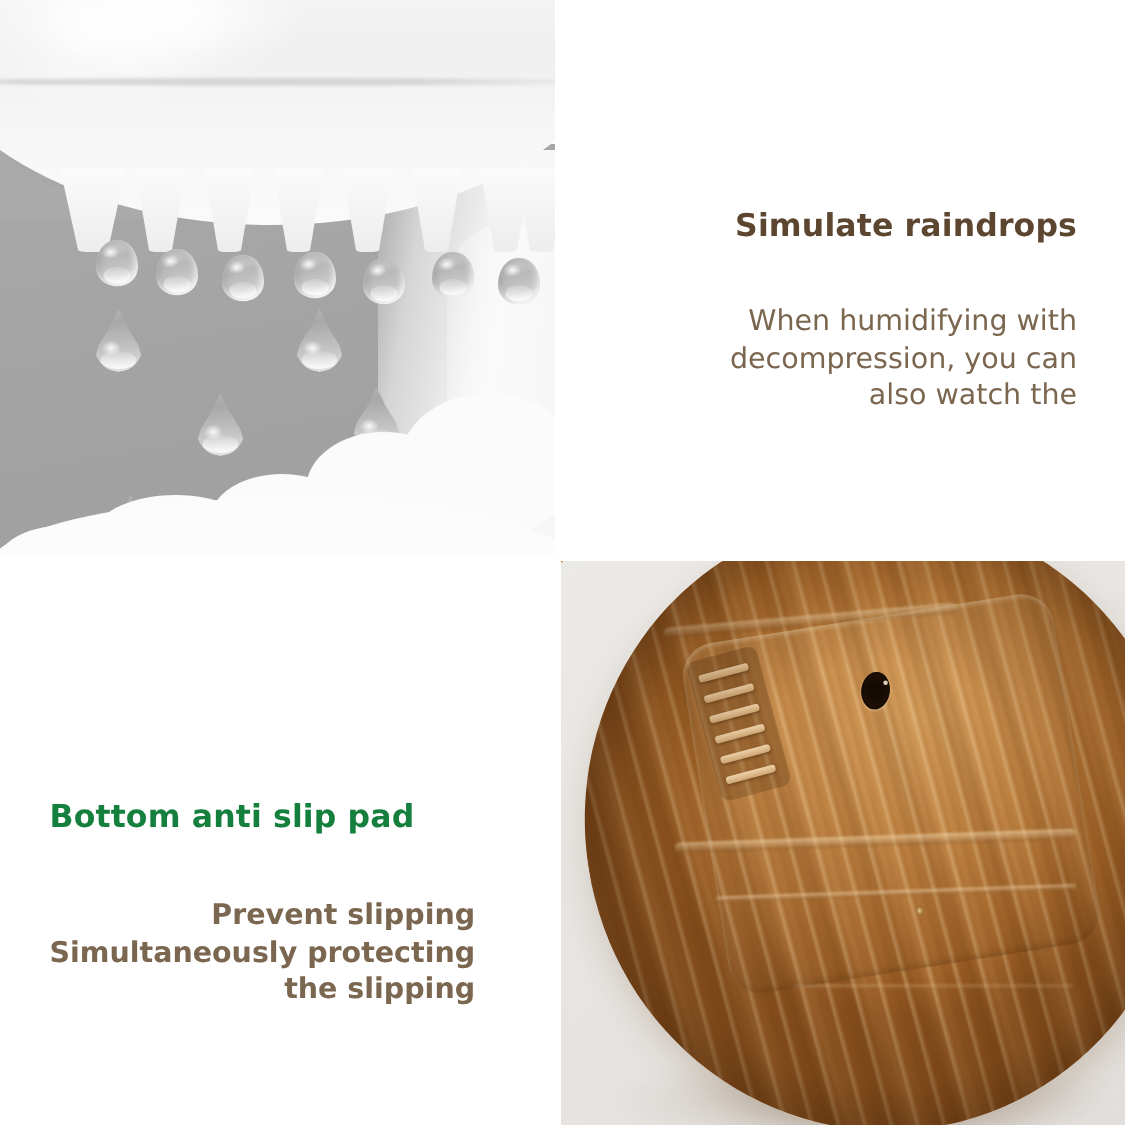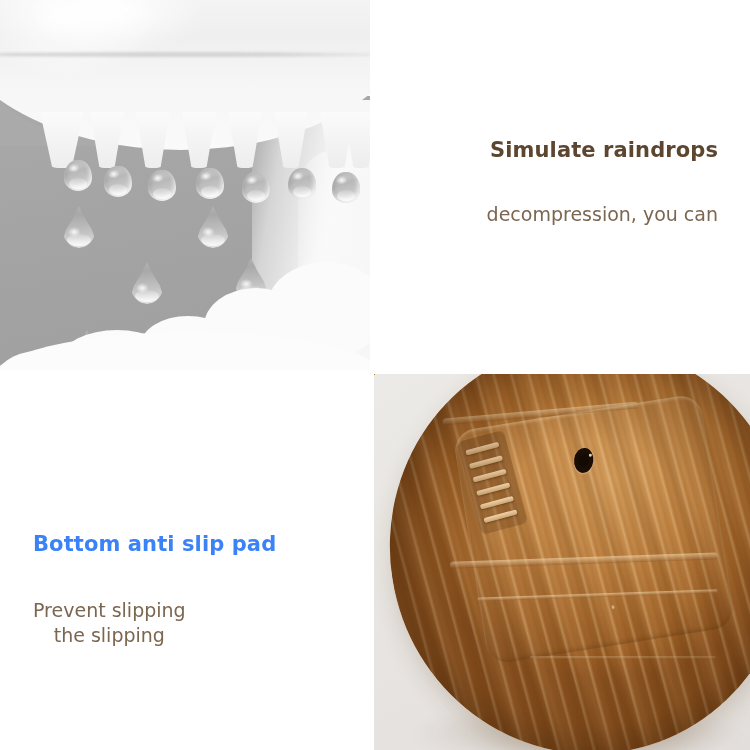--- a/index.html
+++ b/index.html
@@ -145,26 +145,26 @@
 
   
   .txt-left{
     position:absolute;left:0;top:0;width:372px;height:378px;
     display:flex;flex-direction:column;align-items:flex-start;
     padding:0 0 0 33px;box-sizing:border-box;
   }
   .txt-left .head{
     margin-top:160px;
     font-size:21px;font-weight:700;letter-spacing:.1px;
-    color:#3b82f6;white-space:nowrap;
+    color:#15803d;white-space:nowrap;
   }
   .txt-left .body{
     margin-top:42px;
-    font-size:19px;font-weight:400;line-height:1.30;
-    color:#7b6650;text-align:center;
+    font-size:19px;font-weight:700;line-height:1.30;
+    color:#7b6650;text-align:right;
   }
 
   
   .photo-wood{
     position:absolute;inset:0;
     background:linear-gradient(150deg,#eceae7 0%,#e7e4e1 48%,#e2dedb 100%);
   }
   
   .disc{
     position:absolute;left:18px;top:-30px;
@@ -322,30 +322,33 @@
         <b style="left:186px;bottom:-4px;width:150px;height:50px;"></b>
       </div>
       <div class="froth-base"></div>
     </div>
   </div>
 
   <div class="quad" id="q-tr">
     <div class="txt-right">
       <div class="head">Simulate raindrops</div>
       <div class="body">
+        <div>When humidifying with</div>
         <div>decompression, you can</div>
+        <div>also watch the</div>
       </div>
     </div>
   </div>
 
   <div class="quad" id="q-bl">
     <div class="txt-left">
       <div class="head">Bottom anti slip pad</div>
       <div class="body">
         <div>Prevent slipping</div>
+        <div>Simultaneously protecting</div>
         <div>the slipping</div>
       </div>
     </div>
   </div>
 
   <div class="quad" id="q-br">
     <div class="photo-wood">
 
       <div class="table-shadow"></div>
 

